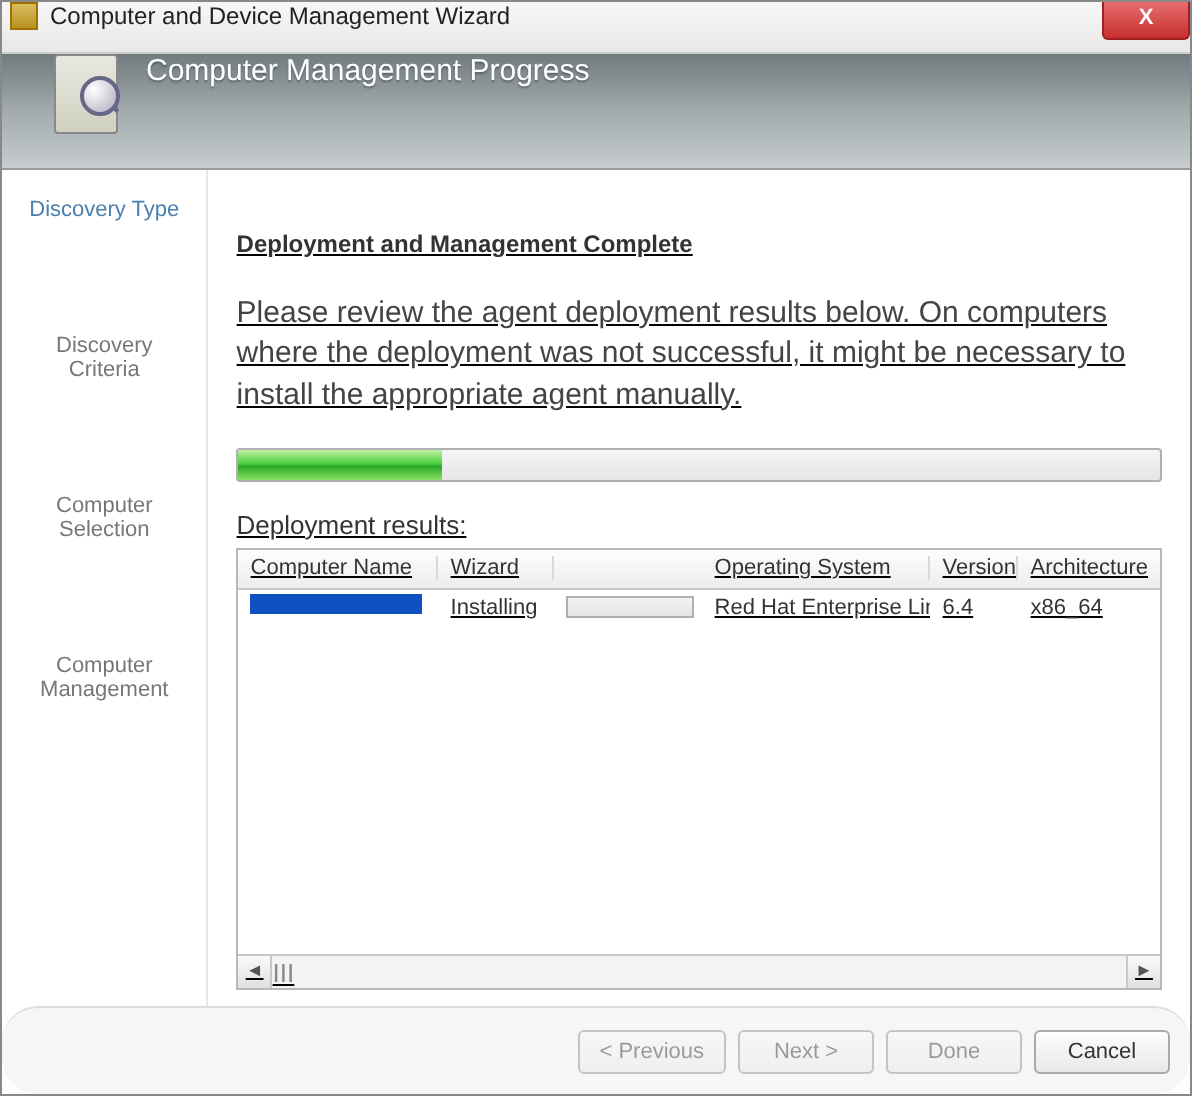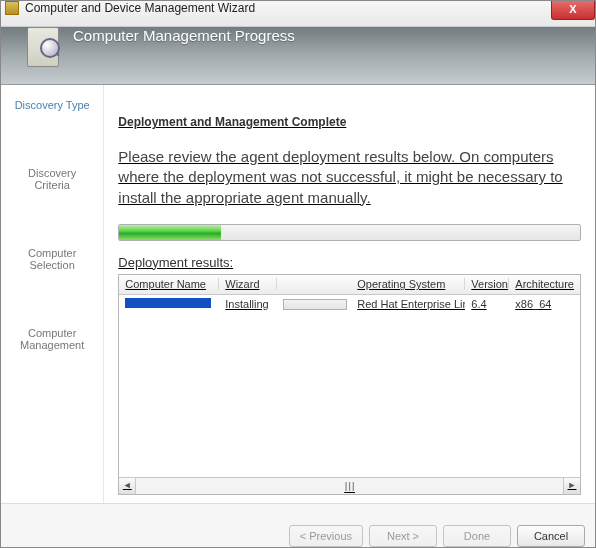--- a/index.html
+++ b/index.html
@@ -179,30 +179,31 @@
     display:flex; align-items:center;
   }
   .hscroll .arrow {
     width: 17px; height: 100%;
     background: linear-gradient(#fafafa,#e0e0e0);
     border-right: 1px solid #c8c8c8;
     text-align:center; font-size:9px; color:#555;
     line-height:15px; cursor:pointer;
   }
   .hscroll .arrow.right { border-right:none; border-left:1px solid #c8c8c8; }
-  .hscroll .track { flex:1; text-align:center; font-size:13px; color:#888; }
+  .hscroll .track { flex:1; text-align:left; font-size:13px; color:#888; }
   .footer {
     height: 44px;
     border-top: 1px solid #ddd;
     background: #f6f6f6;
     display: flex;
-    align-items: flex-end;
+    align-items: center;
     justify-content: flex-end;
     padding: 0 10px;
     gap: 6px;
+    border-radius: 18px;
   }
   .btn {
     min-width: 68px; height: 22px;
     border: 1px solid #a9a9a9;
     border-radius: 3px;
     background: linear-gradient(#fdfdfd,#e8e8e8);
     font-size: 11px; color: #333;
     cursor: pointer;
     padding: 0 10px;
   }

